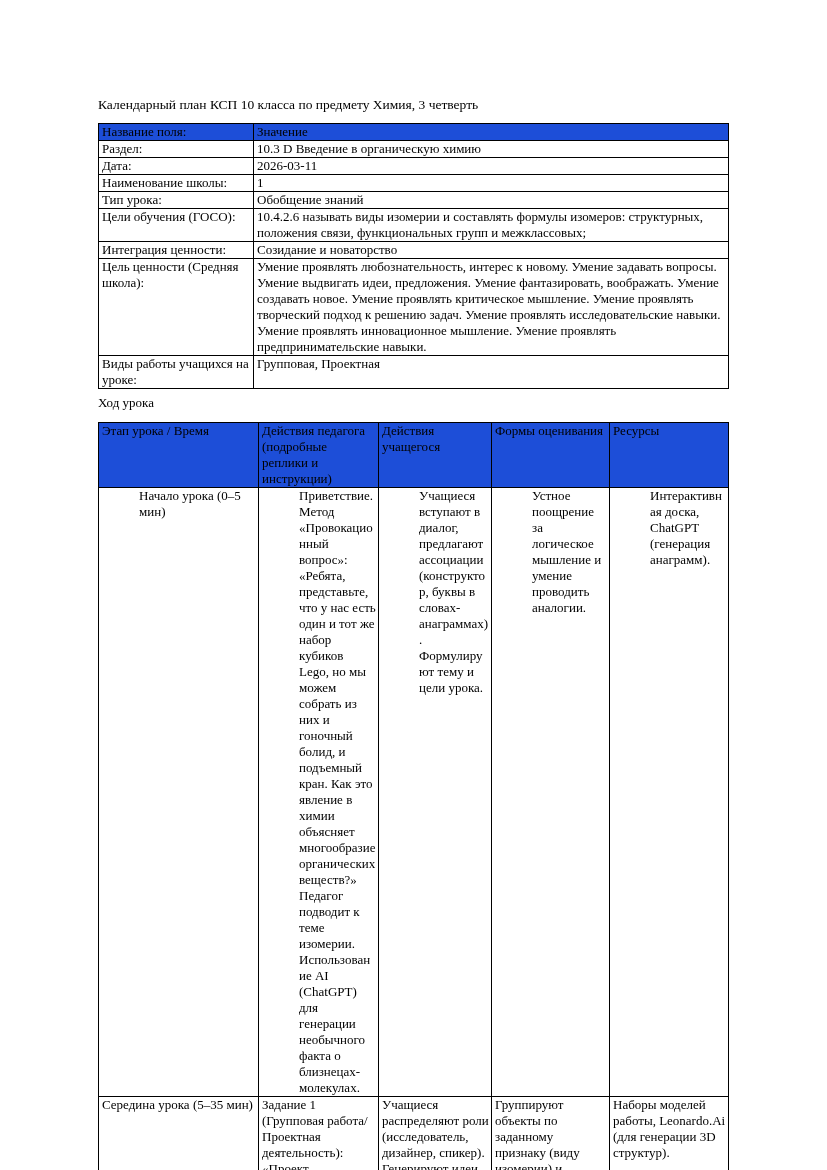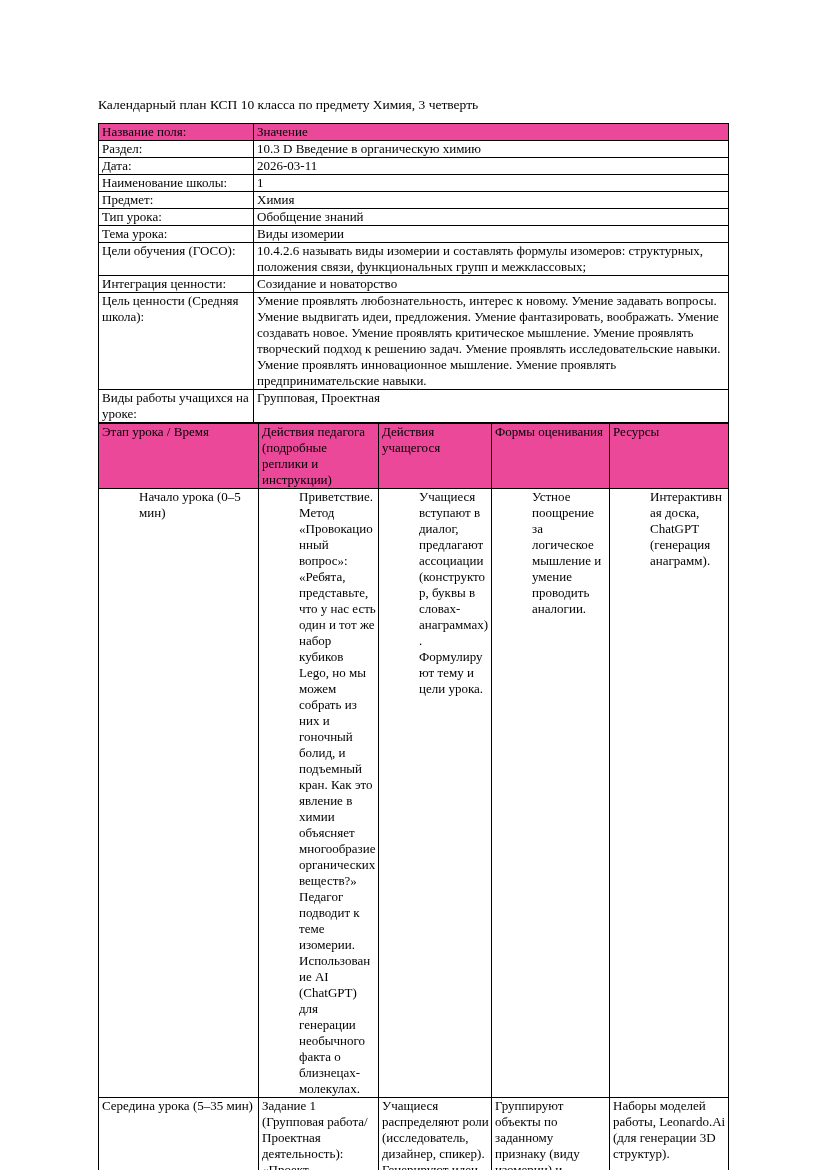--- a/index.html
+++ b/index.html
@@ -30,21 +30,21 @@
     border: 1px solid #000;
     padding: 0 2px 0 3px;
     vertical-align: top;
     text-align: left;
     font-weight: normal;
     font-size: 13px;
     line-height: 16px;
     word-wrap: break-word;
   }
   tr.hdr td, tr.hdr th {
-    background: #ec4899;
+    background: #1d4ed8;
   }
   .section-heading {
     line-height: 16px;
     margin: 6px 0 11px 0;
   }
   
   col.c-stage    { width: 160px; }
   col.c-teacher  { width: 120px; }
   col.c-student  { width: 113px; }
   col.c-assess   { width: 118px; }
@@ -83,50 +83,43 @@
       </tr>
       <tr>
         <td>Дата:</td>
         <td>2026-03-11</td>
       </tr>
       <tr>
         <td>Наименование школы:</td>
         <td>1</td>
       </tr>
       <tr>
-        <td>Предмет:</td>
-        <td>Химия</td>
-      </tr>
-      <tr>
         <td>Тип урока:</td>
         <td>Обобщение знаний</td>
-      </tr>
-      <tr>
-        <td>Тема урока:</td>
-        <td>Виды изомерии</td>
       </tr>
       <tr>
         <td>Цели обучения (ГОСО):</td>
         <td>10.4.2.6 называть виды изомерии и составлять формулы изомеров: структурных, положения связи, функциональных групп и межклассовых;</td>
       </tr>
       <tr>
         <td>Интеграция ценности:</td>
         <td>Созидание и новаторство</td>
       </tr>
       <tr>
         <td>Цель ценности (Средняя школа):</td>
         <td>Умение проявлять любознательность, интерес к новому. Умение задавать вопросы. Умение выдвигать идеи, предложения. Умение фантазировать, воображать. Умение создавать новое. Умение проявлять критическое мышление. Умение проявлять творческий подход к решению задач. Умение проявлять исследовательские навыки. Умение проявлять инновационное мышление. Умение проявлять предпринимательские навыки.</td>
       </tr>
       <tr>
         <td>Виды работы учащихся на уроке:</td>
         <td>Групповая, Проектная</td>
       </tr>
     </tbody>
   </table>
 
+  <div class="section-heading">Ход урока</div>
 
   <table>
     <colgroup>
       <col class="c-stage">
         <col class="c-teacher">
         <col class="c-student">
         <col class="c-assess">
         <col class="c-res">
     </colgroup>
     <thead>

